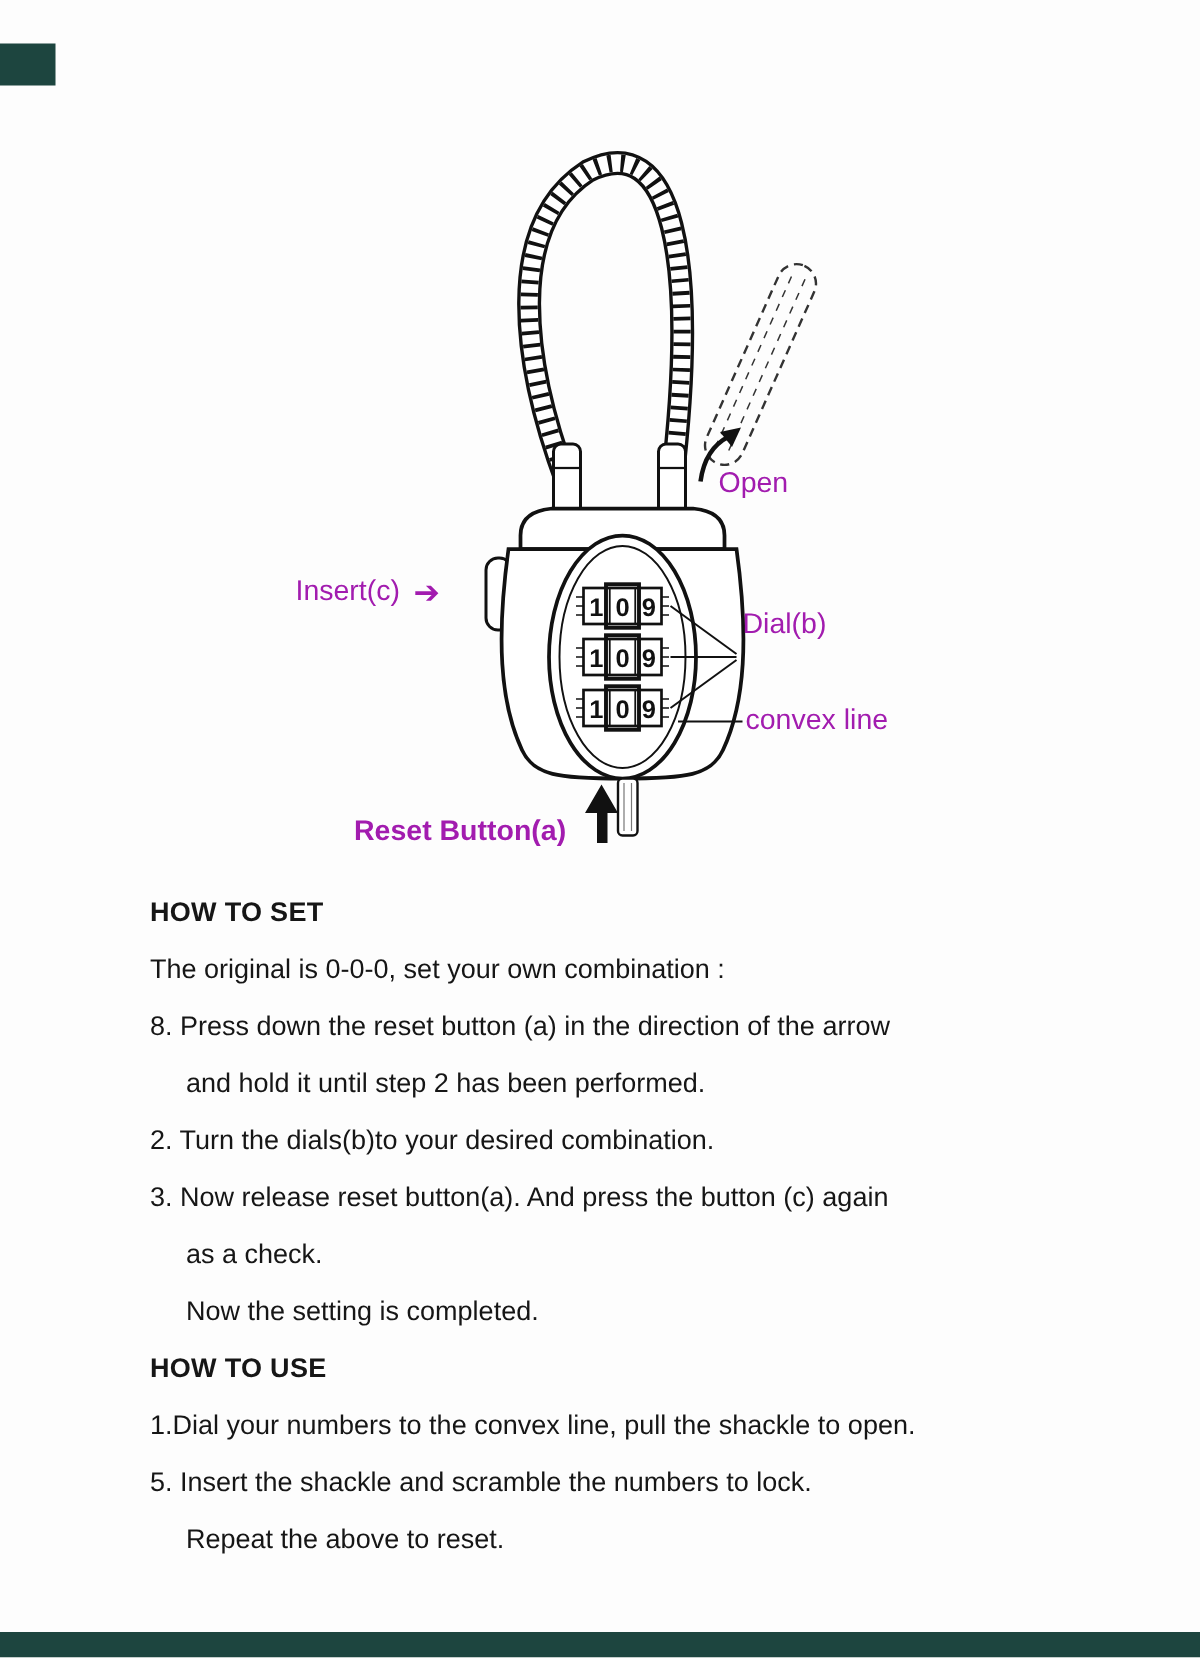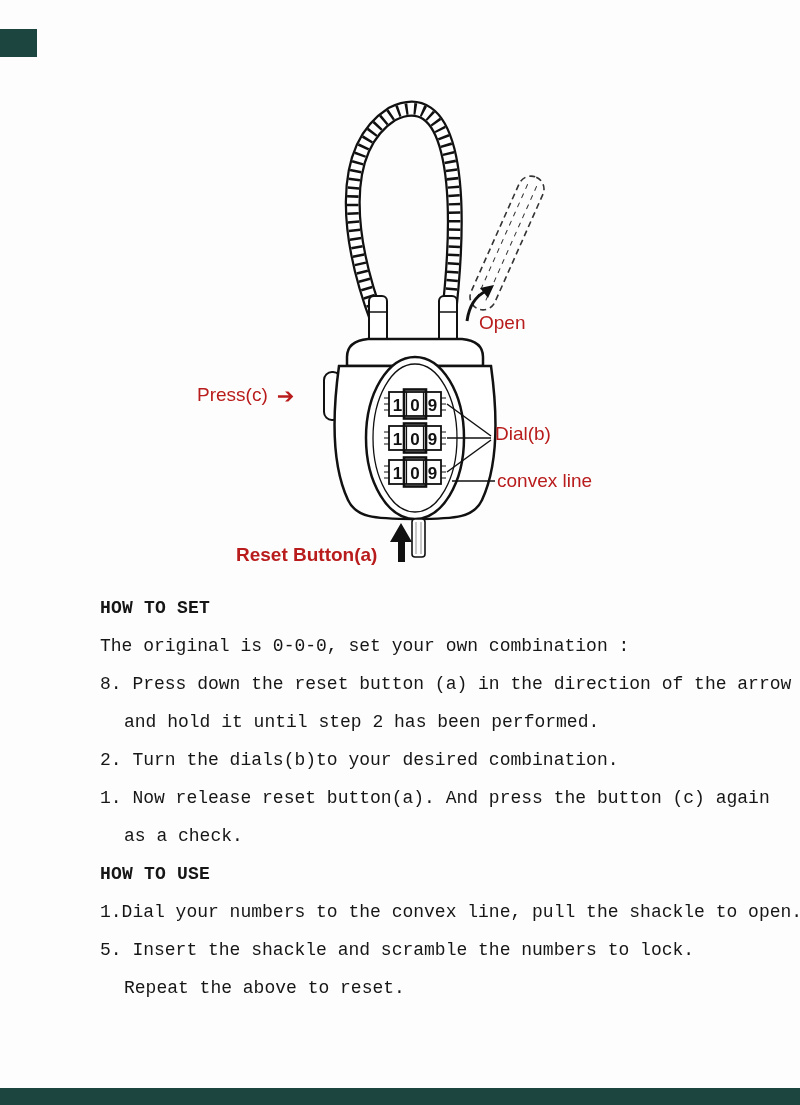--- a/index.html
+++ b/index.html
@@ -32,34 +32,33 @@
   .diagram {
     position: absolute;
     left: 0; top: 0;
     width: 800px; height: 600px;
   }
   .diagram svg { position: absolute; left: 0; top: 0; }
   .lbl {
     position: absolute;
     font-size: 19px;
     line-height: 24px;
-    color: #b91c1c;
+    color: #a21caf;
     white-space: nowrap;
   }
   .lbl-button-c { left: 197px; top: 383px; display: flex; align-items: center; }
   .lbl-button-c .arrow { margin-left: 9px; font-size: 21px; line-height: 21px; }
   .lbl-open   { left: 479px; top: 311px; }
-  .lbl-dial-b { left: 495px; top: 422px; text-align: right; }
+  .lbl-dial-b { left: 495px; top: 405px; text-align: right; }
   .lbl-convex { left: 497px; top: 469px; }
   .lbl-reset  { left: 236px; top: 543px; font-weight: bold; }
   .instructions {
     position: absolute;
     left: 100px; top: 589px;
     width: 640px;
-    font-family: Liberation Mono, monospace;
   }
   .instructions .line,
   .instructions .section-title {
     font-size: 18px;
     line-height: 38px;
     white-space: nowrap;
   }
   .instructions .section-title { font-weight: bold; letter-spacing: 0.2px; }
   .instructions .line.indent { padding-left: 24px; }
 </style>
@@ -167,37 +166,38 @@
       <g>
         <rect x="412" y="519" width="13" height="38" rx="3" fill="#fff" stroke="#111" stroke-width="1.6"></rect>
         <line x1="416" y1="522" x2="416" y2="554" stroke="#777" stroke-width="0.8"></line>
         <line x1="421" y1="522" x2="421" y2="554" stroke="#777" stroke-width="0.8"></line>
       </g>
 
       <path d="M 398 562 L 398 542 L 390 542 L 401 523 L 412 542 L 405 542 L 405 562 Z" fill="#111"></path>
     </svg>
 
     <div class="lbl lbl-button-c">
-      <span>Press(c)</span>
+      <span>Insert(c)</span>
       <span class="arrow">➔</span>
     </div>
     <div class="lbl lbl-open">Open</div>
     <div class="lbl lbl-dial-b">Dial(b)</div>
     <div class="lbl lbl-convex">convex line</div>
     <div class="lbl lbl-reset">Reset Button(a)</div>
   </div>
 
   <div class="instructions">
     <div class="section-title">HOW TO SET</div>
     <p class="line">The original is 0-0-0, set your own combination :</p>
     <p class="line">8. Press down the reset button (a) in the direction of the arrow</p>
     <p class="line indent">and hold it until step 2 has been performed.</p>
     <p class="line">2. Turn the dials(b)to your desired combination.</p>
-    <p class="line">1. Now release reset button(a). And press the button (c) again</p>
+    <p class="line">3. Now release reset button(a). And press the button (c) again</p>
     <p class="line indent">as a check.</p>
+    <p class="line indent">Now the setting is completed.</p>
     <div class="section-title">HOW TO USE</div>
     <p class="line">1.Dial your numbers to the convex line, pull the shackle to open.</p>
     <p class="line">5. Insert the shackle and scramble the numbers to lock.</p>
     <p class="line indent">Repeat the above to reset.</p>
   </div>
 
   <div class="bottom-bar"></div>
 </div>
 
 </body></html>

